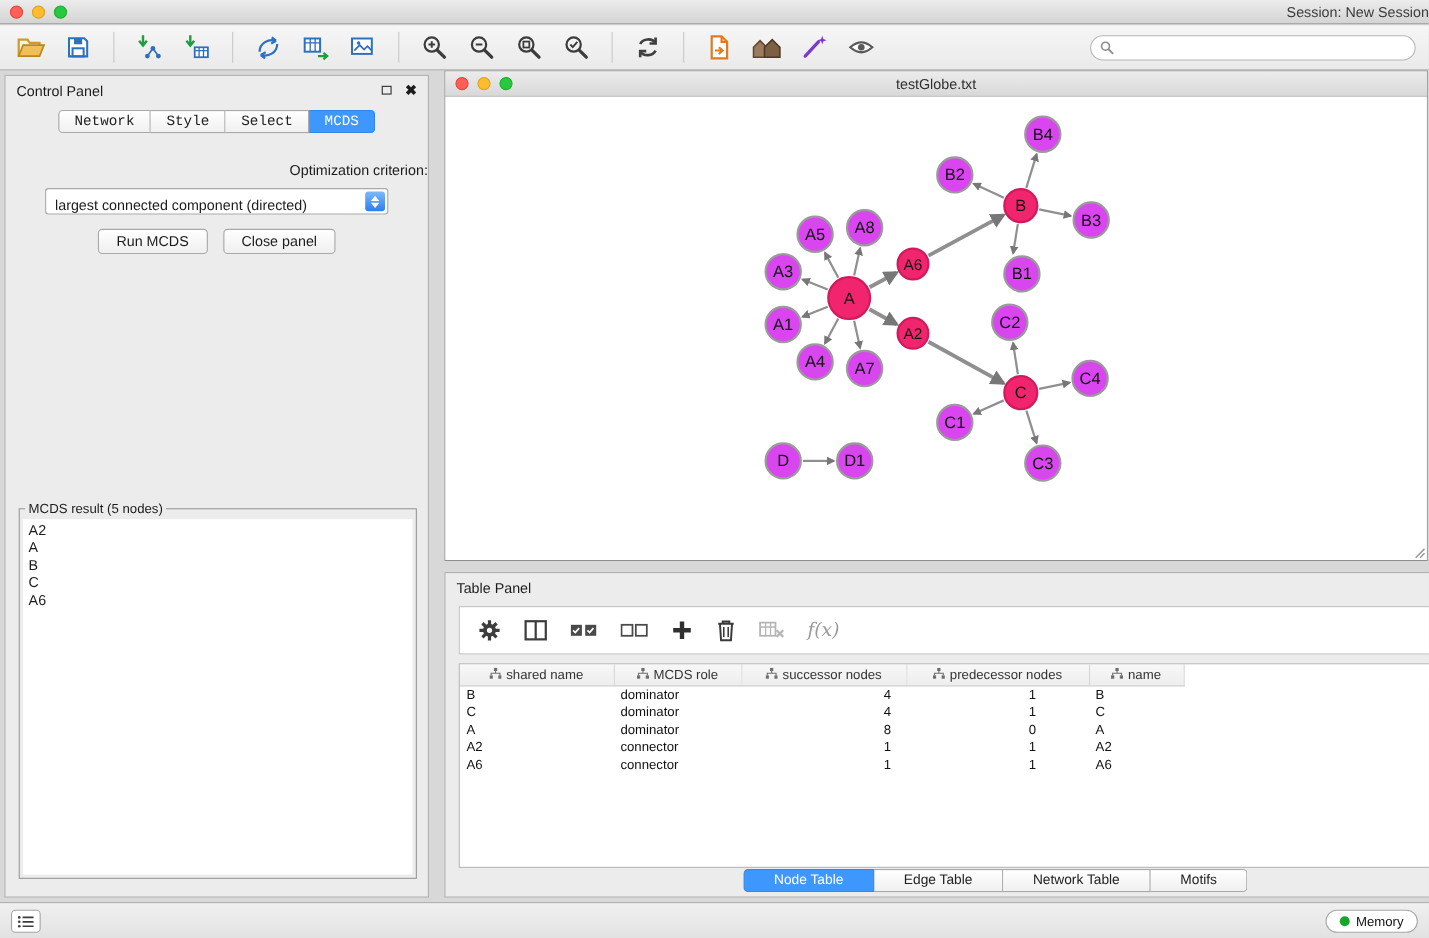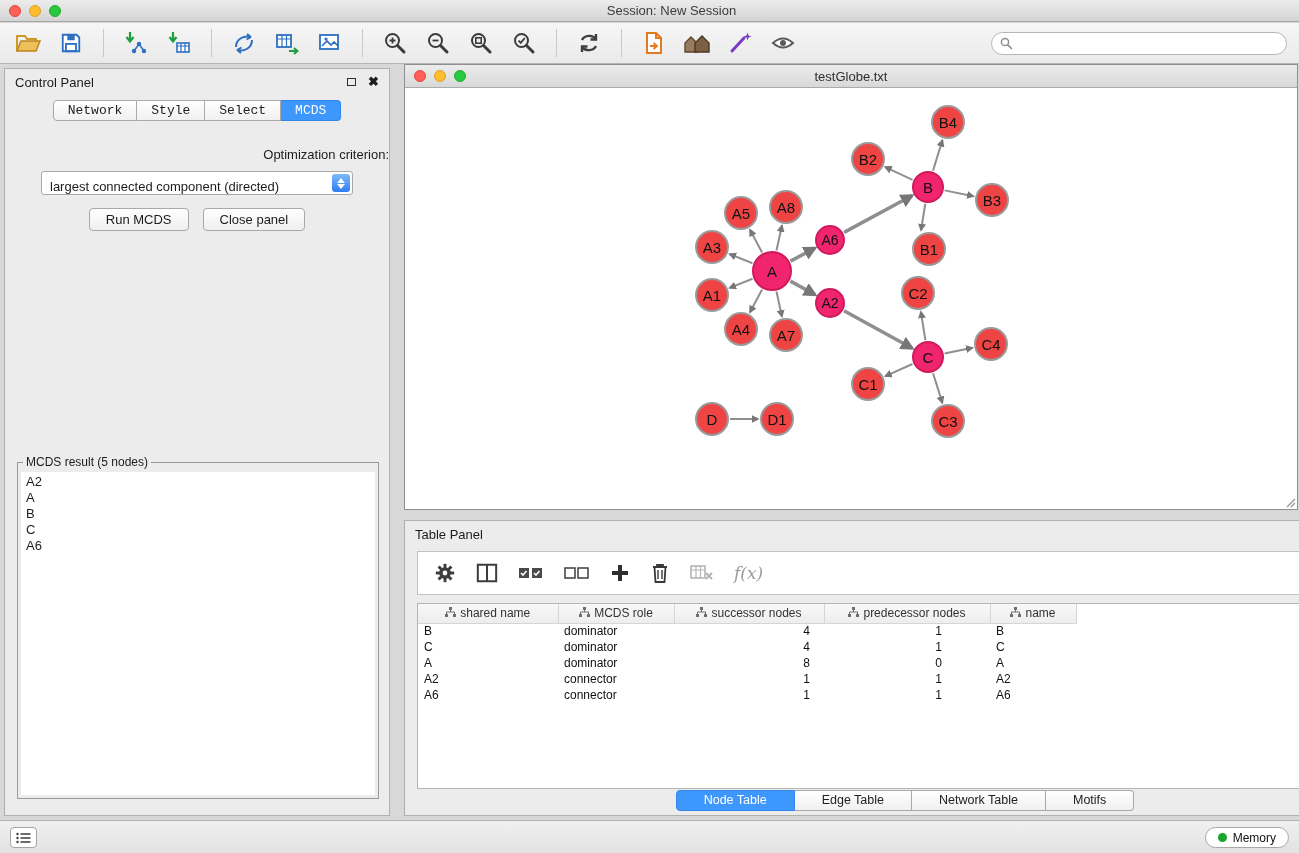--- a/index.html
+++ b/index.html
@@ -9,21 +9,21 @@
     font-family:"Liberation Sans", sans-serif; background:#d8d8d8; font-size:13px; color:#1c1c1c;
   }
   
   .titlebar { position:absolute; top:0; left:0; right:0; height:22px;
     background:linear-gradient(#ececec,#d4d4d4); border-bottom:1px solid #a6a6a6; }
   .traffic { position:absolute; top:5px; left:9px; display:flex; gap:8px; }
   .light { width:12px; height:12px; border-radius:50%; }
   .light.red    { background:#ff5f57; border:1px solid #e0443e; }
   .light.yellow { background:#febc2e; border:1px solid #dea123; }
   .light.green  { background:#28c840; border:1px solid #1dad2b; }
-  .title-text { line-height:22px; text-align:center; font-size:13px; color:#3c3c3c;padding-left:44px; }
+  .title-text { line-height:22px; text-align:right; font-size:13px; color:#3c3c3c;padding-left:44px; }
 
   
   .toolbar { position:absolute; top:23px; left:0; right:0; height:41px;
     background:linear-gradient(#f6f6f6,#eaeaea); border-bottom:1px solid #b4b4b4;
     display:flex; align-items:center; padding:0 12px; gap:11px; }
   .tb-btn { width:32px; height:32px; display:flex; align-items:center; justify-content:center; border-radius:4px; }
   .tb-sep { width:1px; height:28px; background:#c9c9c9; margin:0 5px; }
   .search-wrap { margin-left:auto; position:relative; }
   .search-input { width:296px; height:23px; border:1px solid #b6b6b6; border-radius:12px;
     padding:0 8px 0 26px; font-size:12px; background:#fff; outline:none; font-family:inherit; }
@@ -61,21 +61,21 @@
 
   
   .net-window { position:absolute; left:404px; top:64px; width:894px; height:446px;
     background:#fff; border:1px solid #8f8f8f; }
   .net-titlebar { height:23px; background:linear-gradient(#ececec,#d8d8d8); border-bottom:1px solid #aaa; position:relative; }
   .net-titlebar .traffic { top:5px; left:9px; }
   .net-title-text { line-height:23px; text-align:center; font-size:13px; color:#2e2e2e; }
   .net-canvas { position:absolute; top:23px; left:0; right:0; bottom:0; background:#fff; overflow:hidden; }
   #edges-svg { position:absolute; left:0; top:0; }
   .node { position:absolute; border-radius:50%; display:flex; align-items:center; justify-content:center;
-    font-size:15px; color:#111; background:#ef4444; border:2px solid #9a9a9a; }
+    font-size:15px; color:#111; background:#d946ef; border:2px solid #9a9a9a; }
   .node.mcds { background:#f1256d; border-color:#cf1a5c; }
   .resize-grip { position:absolute; right:1px; bottom:1px; }
 
   
   .table-panel { position:absolute; left:404px; top:520px; width:1002px; height:296px;
     background:#ececec; border:1px solid #b0b0b0; }
   .tp-toolbar { margin:4px 12px 0; height:44px; background:#fff; border:1px solid #c2c2c2;
     display:flex; align-items:center; gap:20px; padding:0 16px; }
   .tp-ic { display:flex; align-items:center; justify-content:center; }
   .fx-label { font-family:"DejaVu Serif", serif; font-style:italic; font-size:17px; color:#9a9a9a; }

